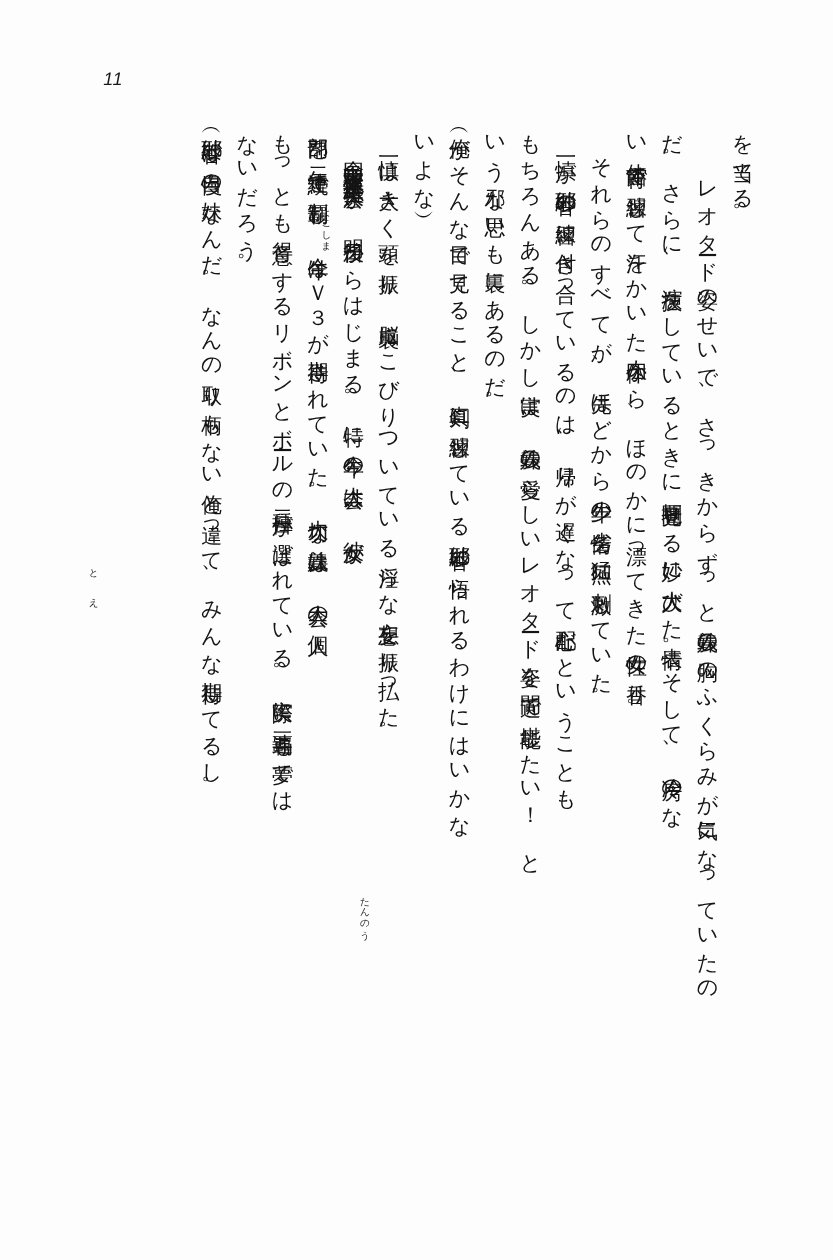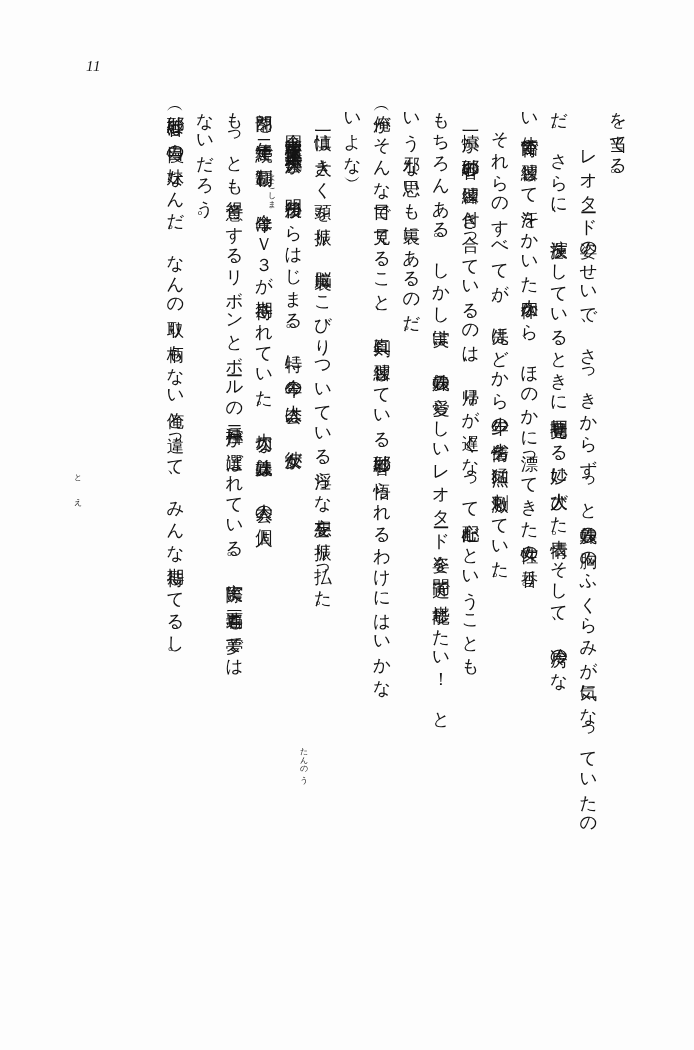--- a/index.html
+++ b/index.html
@@ -19,21 +19,21 @@
     width: 694px;
     height: 1050px;
     box-sizing: border-box;
     background: #fdfdfd;
   }
   .page-number {
     position: absolute;
     top: 58px;
     left: 86px;
     font-size: 15px;
-    font-family: Liberation Serif, serif;
+    font-family: Liberation Sans, sans-serif;
     font-style: italic;
     color: #1a1a1a;
     letter-spacing: 0.5px;
   }
   .text-block {
     position: absolute;
     top: 100px;
     right: 62px;
     bottom: 72px;
     left: 84px;

